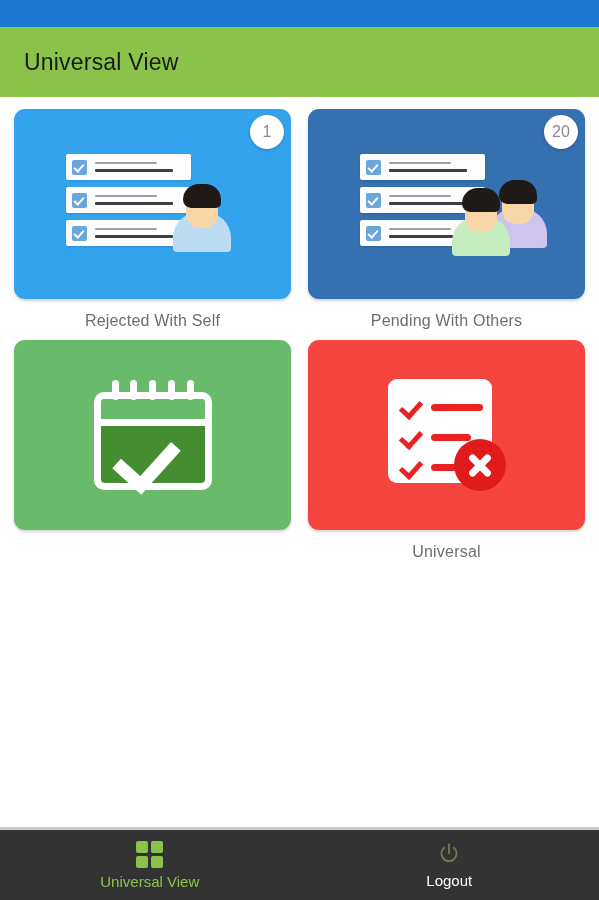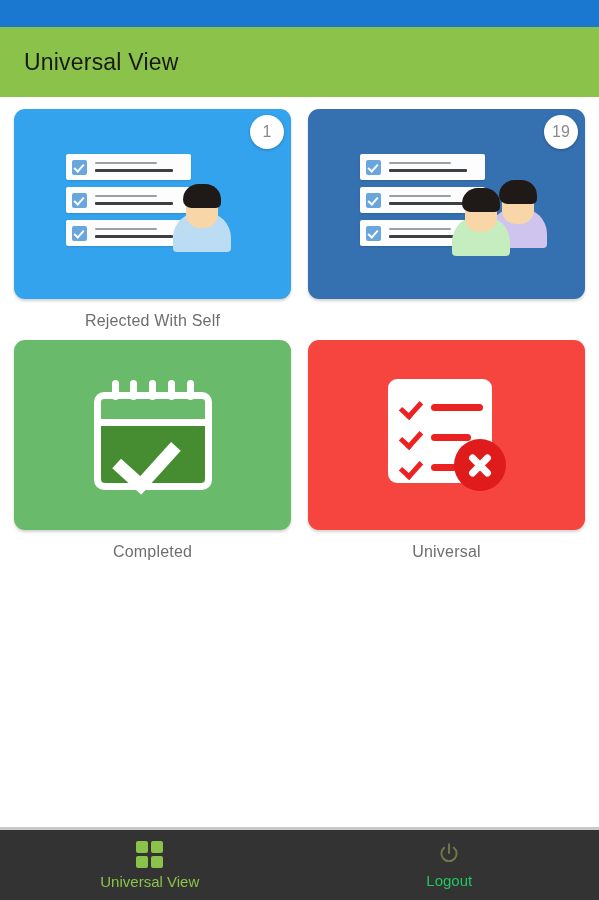--- a/index.html
+++ b/index.html
@@ -304,21 +304,21 @@
   .nav-item {
     flex: 1;
     display: flex;
     flex-direction: column;
     align-items: center;
     justify-content: center;
     gap: 5px;
   }
   .nav-label { font-size: 15px; }
   .nav-item.active .nav-label { color: #8bc34a; }
-  .nav-item.inactive .nav-label { color: #22c55e; }
+  .nav-item.inactive .nav-label { color: #ffffff; }
   .grid-icon {
     width: 27px;
     height: 27px;
     display: grid;
     grid-template-columns: 12px 12px;
     grid-template-rows: 12px 12px;
     gap: 3px;
   }
   .grid-icon span {
     background: #8bc34a;
@@ -375,21 +375,21 @@
             <div class="p-head"></div>
             <div class="p-hair"></div>
           </div>
         </div>
       </div>
       <div class="card-label">Rejected With Self</div>
     </div>
 
     <div class="card-cell">
       <div class="card card-blue-dark">
-        <div class="badge">19</div>
+        <div class="badge">20</div>
         <div class="illus">
           <div class="rows">
             <div class="row">
               <div class="cbox"></div>
               <div class="lines">
                 <div class="ln a"></div>
                   <div class="ln b"></div>
               </div>
             </div>
             <div class="row">
@@ -412,39 +412,39 @@
             <div class="p-head"></div>
             <div class="p-hair"></div>
           </div>
           <div class="person" style="left:100px; top:34px;">
             <div class="p-body" style="background:#c5edbf;"></div>
             <div class="p-head"></div>
             <div class="p-hair"></div>
           </div>
         </div>
       </div>
+      <div class="card-label">Pending With Others</div>
     </div>
 
     <div class="card-cell">
       <div class="card card-green">
         <div class="cal">
           <div class="cal-fill"></div>
           <div class="cal-body"></div>
           <div class="cal-head"></div>
           <div class="cal-rings">
             <span class="ring"></span>
               <span class="ring"></span>
               <span class="ring"></span>
             <span class="ring"></span>
               <span class="ring"></span>
           </div>
           <div class="cal-check"></div>
         </div>
       </div>
-      <div class="card-label">Completed</div>
     </div>
 
     <div class="card-cell">
       <div class="card card-red">
         <div class="rej">
           <div class="rej-sheet"></div>
           <div class="rej-row" style="top:18px;">
             <div class="rej-tick"></div>
             <div class="rej-line" style="width:52px;"></div>
           </div>

